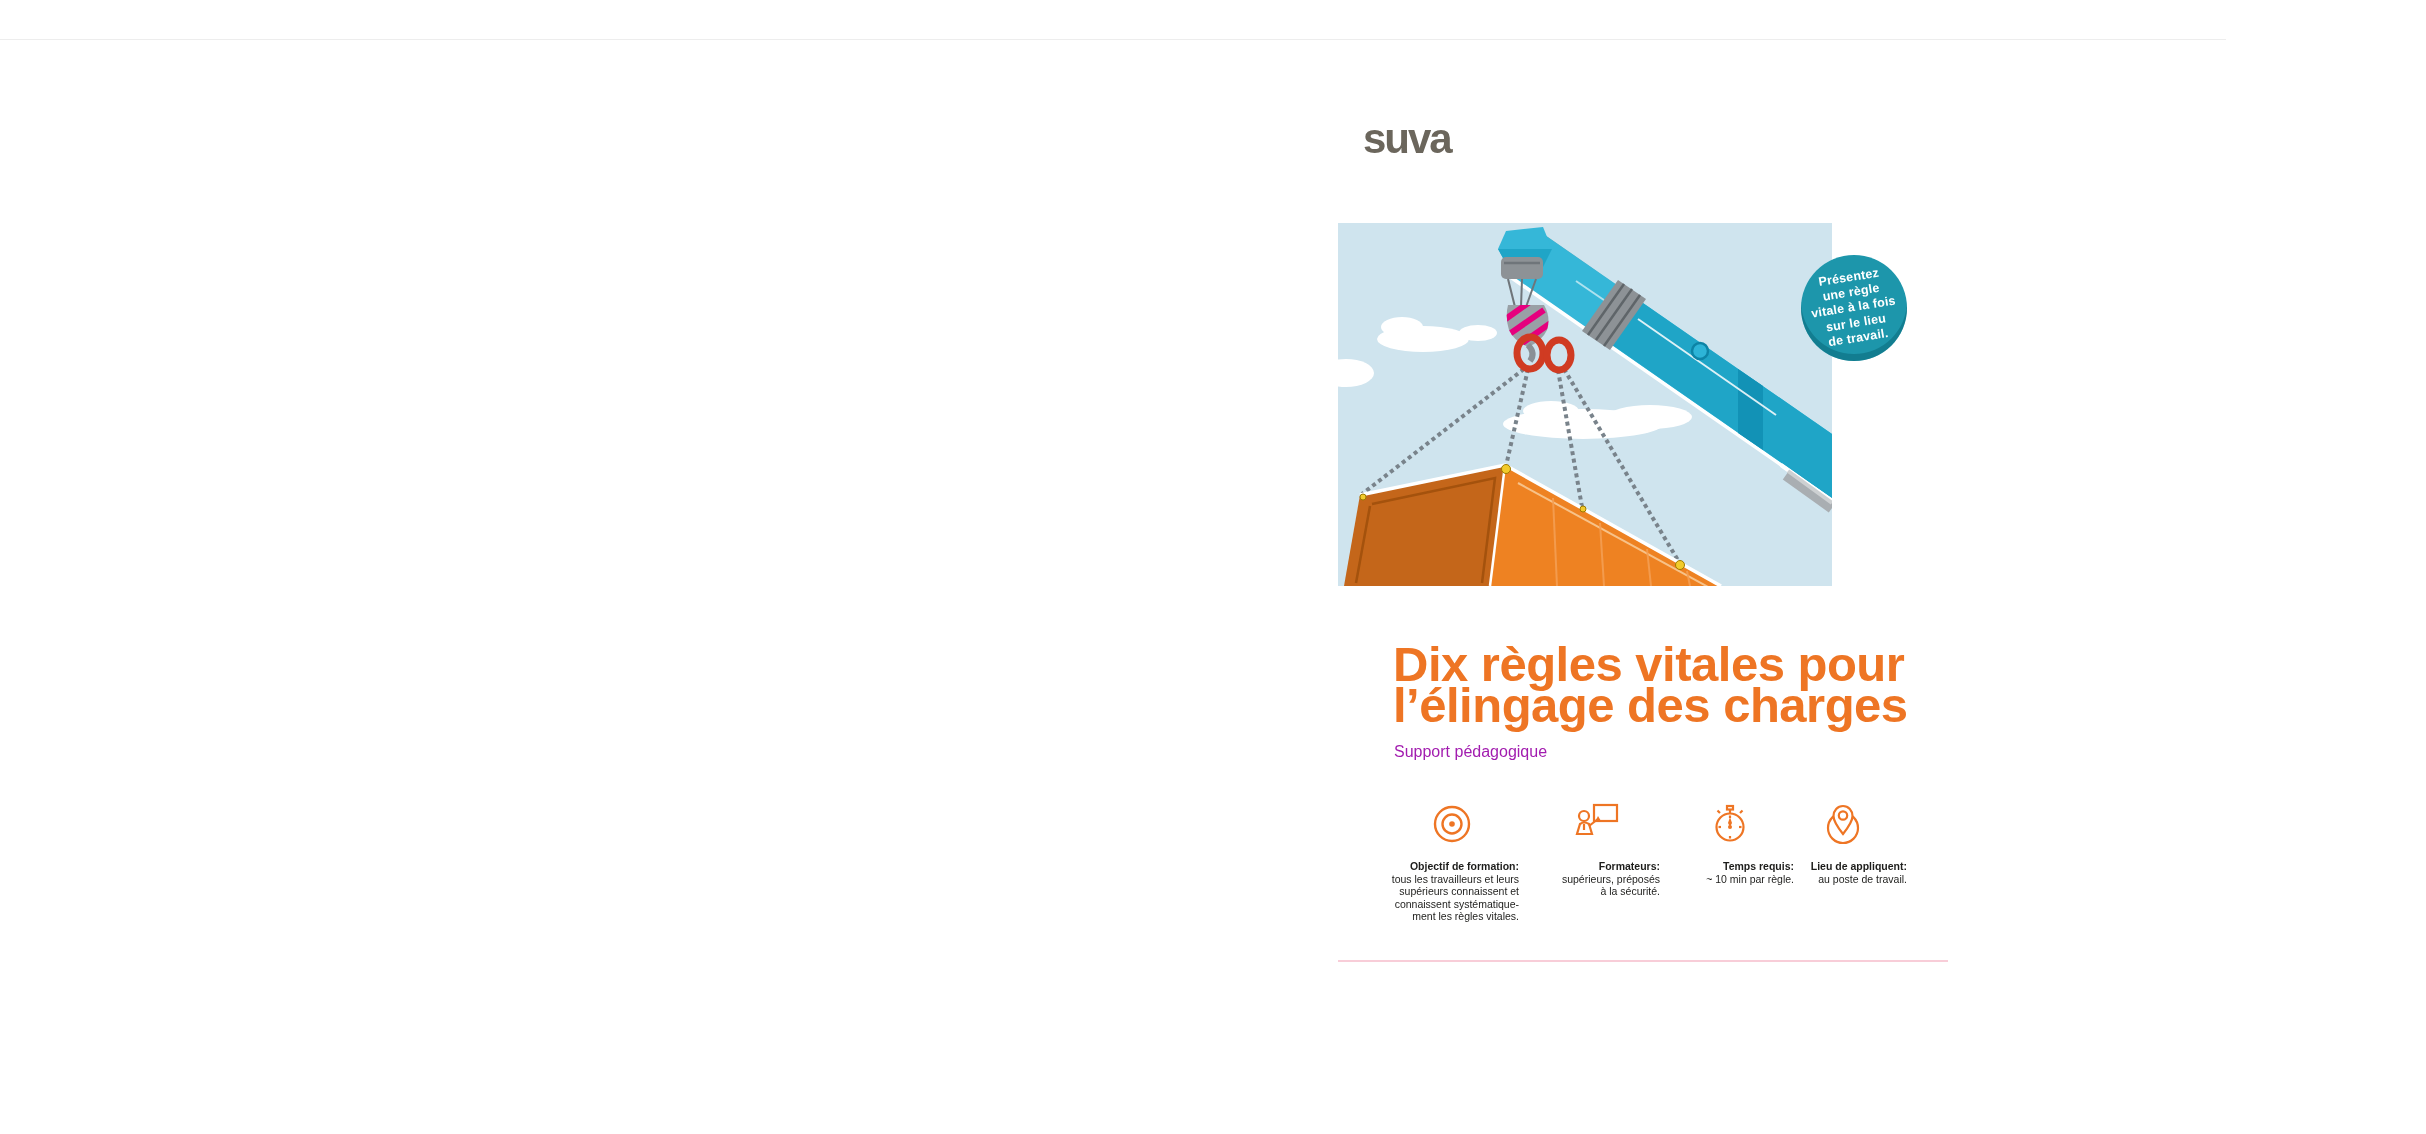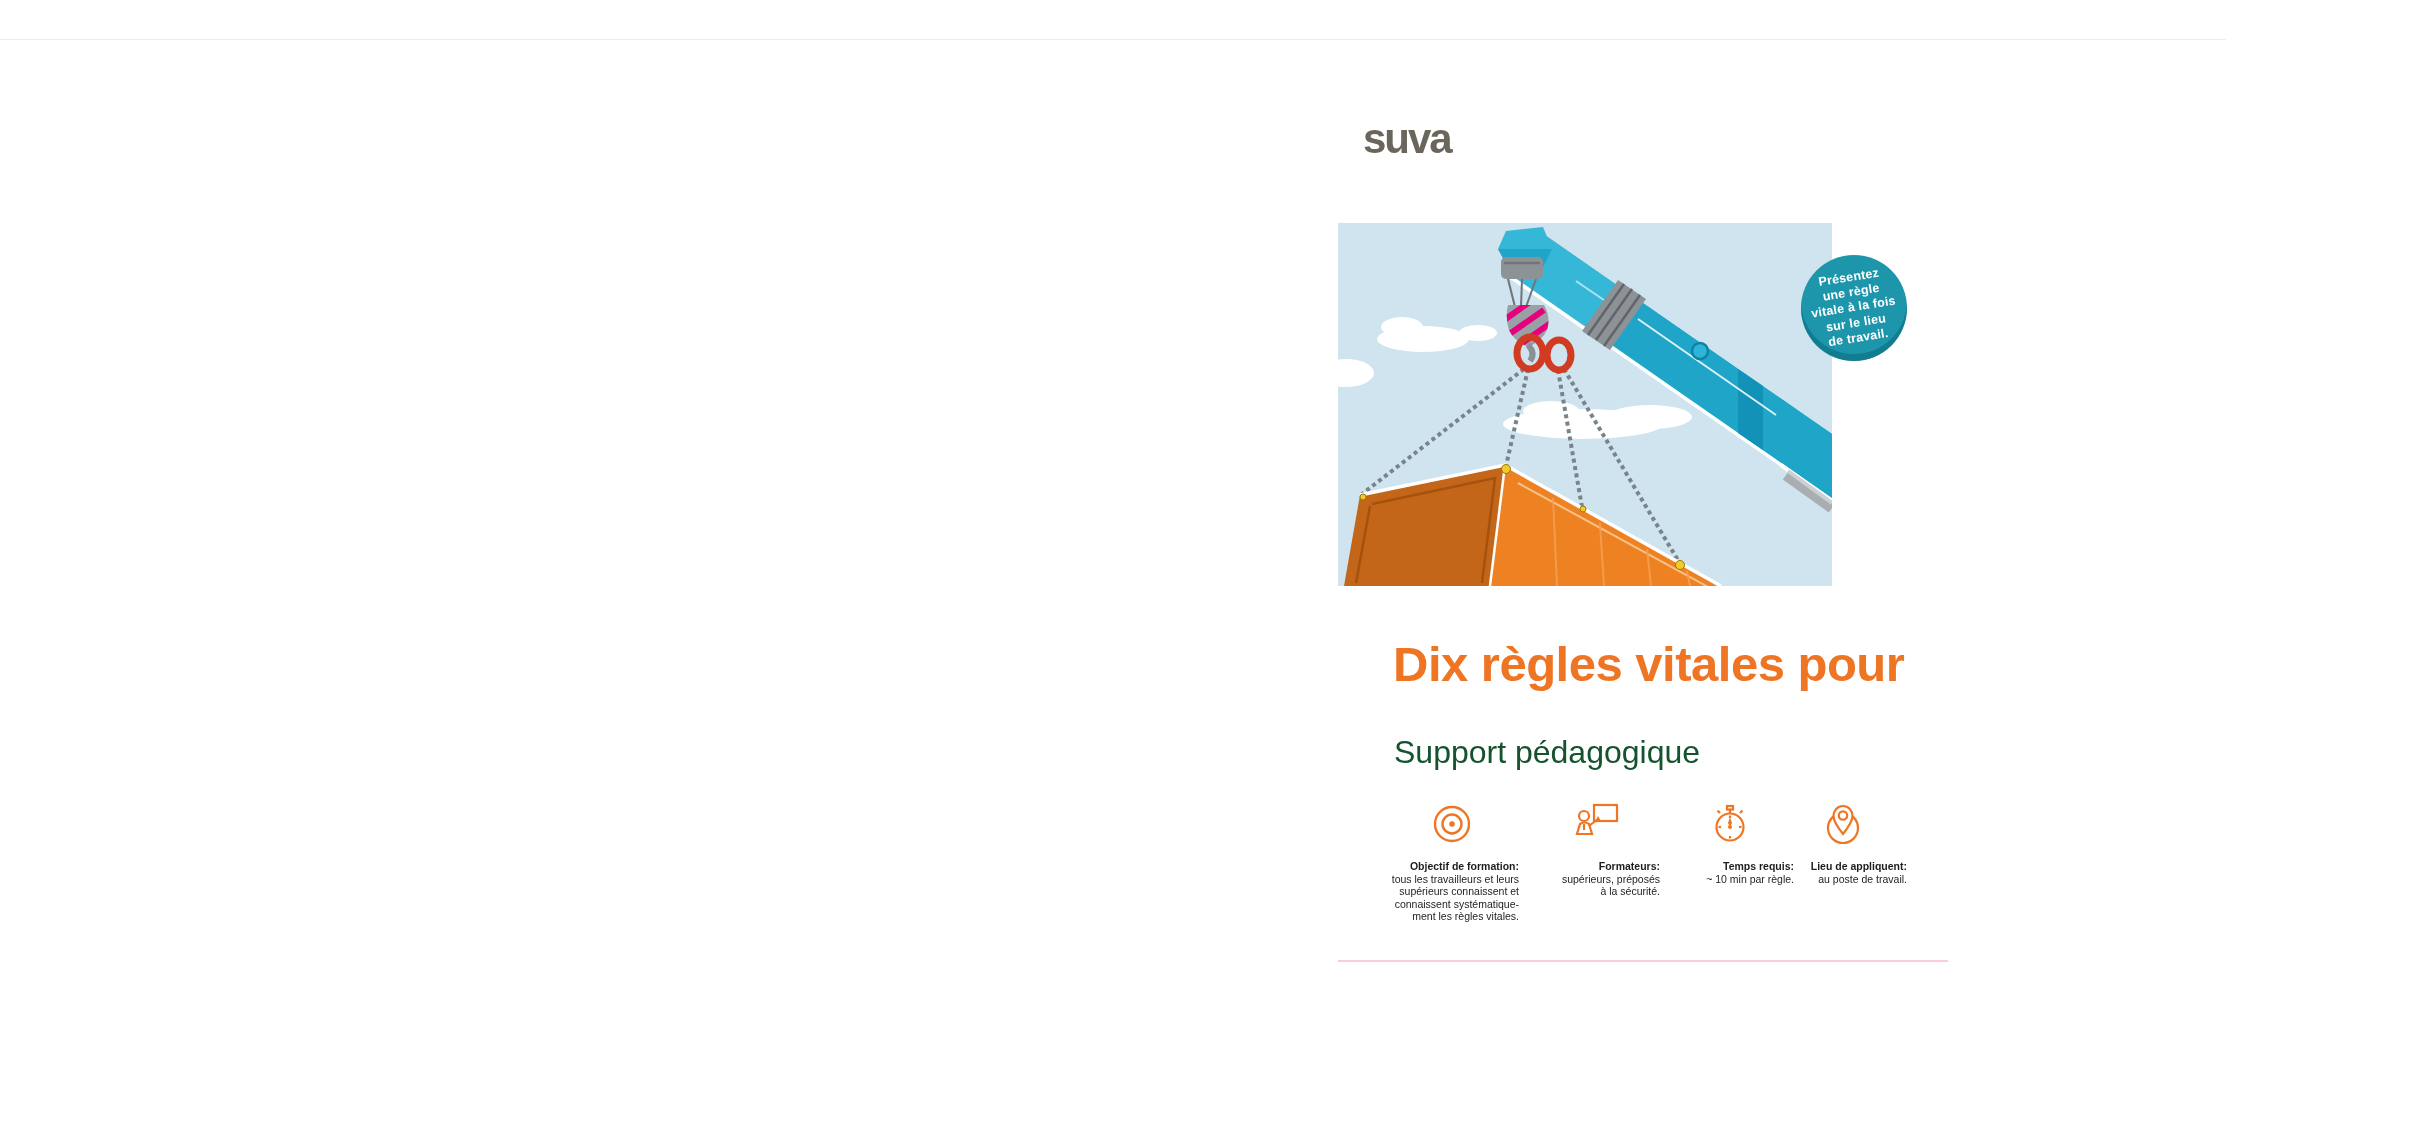--- a/index.html
+++ b/index.html
@@ -15,21 +15,21 @@
   .illu{position:absolute;left:1338px;top:205px;width:494px;height:363px;}
   
   .badge{position:absolute;left:1801px;top:237px;width:106px;height:106px;border-radius:50%;
          background:#1d96ab;box-shadow:inset 0 -7px 0 rgba(10,105,122,.55);
          display:flex;align-items:center;justify-content:center;}
   .badge-text{transform:rotate(-9deg);color:#ffffff;font-weight:700;font-size:12.5px;
               line-height:15.2px;text-align:center;letter-spacing:.2px;}
   
   .title{position:absolute;left:1393px;top:626px;color:#ee7524;font-size:49px;
          font-weight:700;line-height:41px;letter-spacing:-.5px;}
-  .subtitle{position:absolute;left:1394px;top:720px;color:#14532d;font-size:32px;
+  .subtitle{position:absolute;left:1394px;top:720px;color:#a21caf;font-size:16px;
             font-weight:400;line-height:28px;}
   
   .icon-box{position:absolute;top:782px;width:48px;height:48px;}
   .col{position:absolute;top:842px;text-align:right;color:#1d1d1b;font-size:10.5px;
        line-height:12.6px;}
   .col .head{font-weight:700;}
   .divider{position:absolute;left:1338px;top:942px;width:610px;height:2px;background:#f8cdd8;}
   svg{display:block;}
 </style>
 </head>
@@ -140,20 +140,21 @@
       <div>Présentez</div>
       <div>une règle</div>
       <div>vitale à la fois</div>
       <div>sur le lieu</div>
       <div>de travail.</div>
     </div>
   </div>
 
   <div class="title">
     <div>Dix règles vitales pour</div>
+    <div>l’élingage des charges</div>
   </div>
   <div class="subtitle">Support pédagogique</div>
 
   <div class="icon-box" style="left:1428px">
     <svg width="48" height="48" viewBox="0 0 48 48" fill="none" stroke="#ee7524" stroke-width="2.4">
       <circle cx="24" cy="24" r="17"></circle>
       <circle cx="24" cy="24" r="9.5"></circle>
       <circle cx="24" cy="24" r="2.8" fill="#ee7524" stroke="none"></circle>
     </svg>
   </div>

